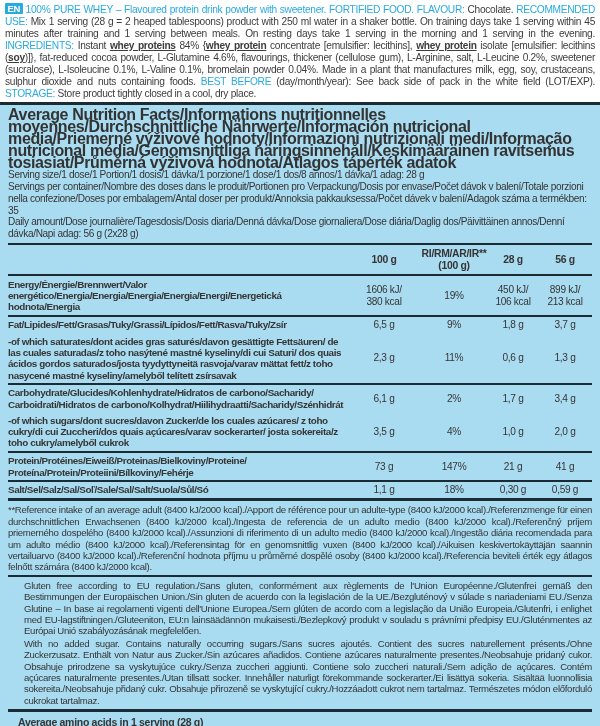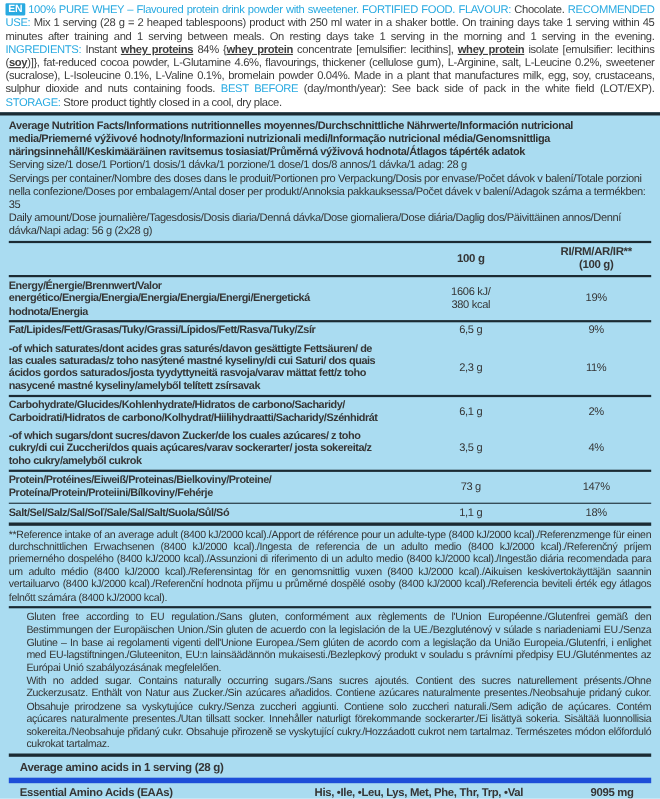--- a/index.html
+++ b/index.html
@@ -20,32 +20,31 @@
     display:inline-block;background:#29aae1;color:#ffffff;font-weight:700;
     font-size:9.5px;line-height:11px;padding:0 2.5px;margin-right:3px;
     border-radius:1px;vertical-align:0.5px;
   }
   
   .blue{
     background:#aadcf1;border-top:3px solid #1b2b33;
     padding:0 8px 4px 8px;color:#353535;
   }
   .nf-title{
-    font-weight:700;font-size:10px;line-height:11.9px;letter-spacing:-0.35px;
+    font-weight:700;font-size:16px;line-height:11.9px;letter-spacing:-0.35px;
     padding-top:4px;color:#333333;
   }
   .nf-line{font-size:10.1px;line-height:11.9px;letter-spacing:-0.35px;}
   .rule2{height:2px;background:#1b2b33;margin-top:3px;}
   .rule3{height:3px;background:#1b2b33;}
   .sep{height:1.5px;background:#1b2b33;}
   
   .nhead,.nrow{
     display:grid;grid-template-columns:340px 72px 68px 50px 54px;
     align-items:center;
-    gap:44px;
   }
   .nhead{padding:3px 0;}
   .nhead .chead{
     text-align:center;font-weight:700;font-size:10.4px;line-height:11.5px;
     white-space:pre-line;letter-spacing:-0.3px;
   }
   .nrow{padding:2.5px 0;}
   .nlabel{
     font-weight:700;font-size:9.9px;line-height:11.3px;letter-spacing:-0.4px;
     padding-right:4px;

